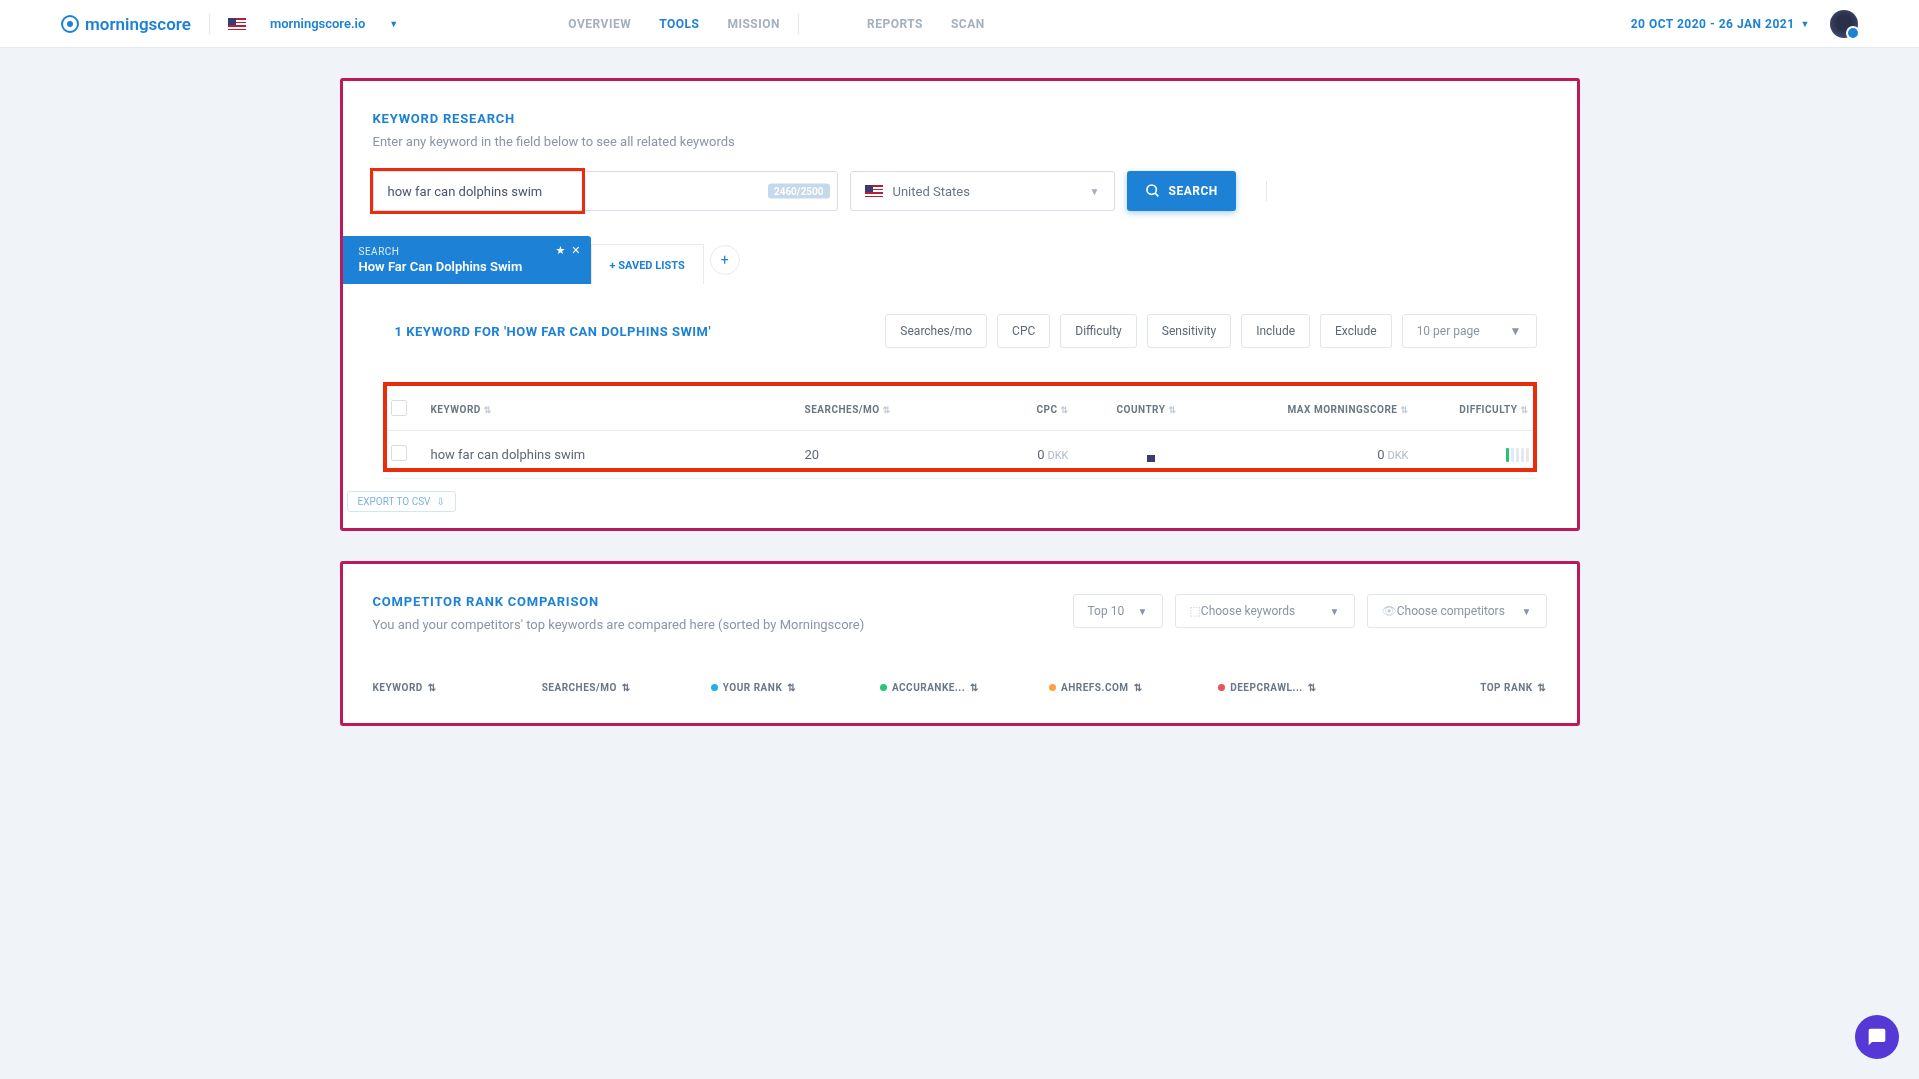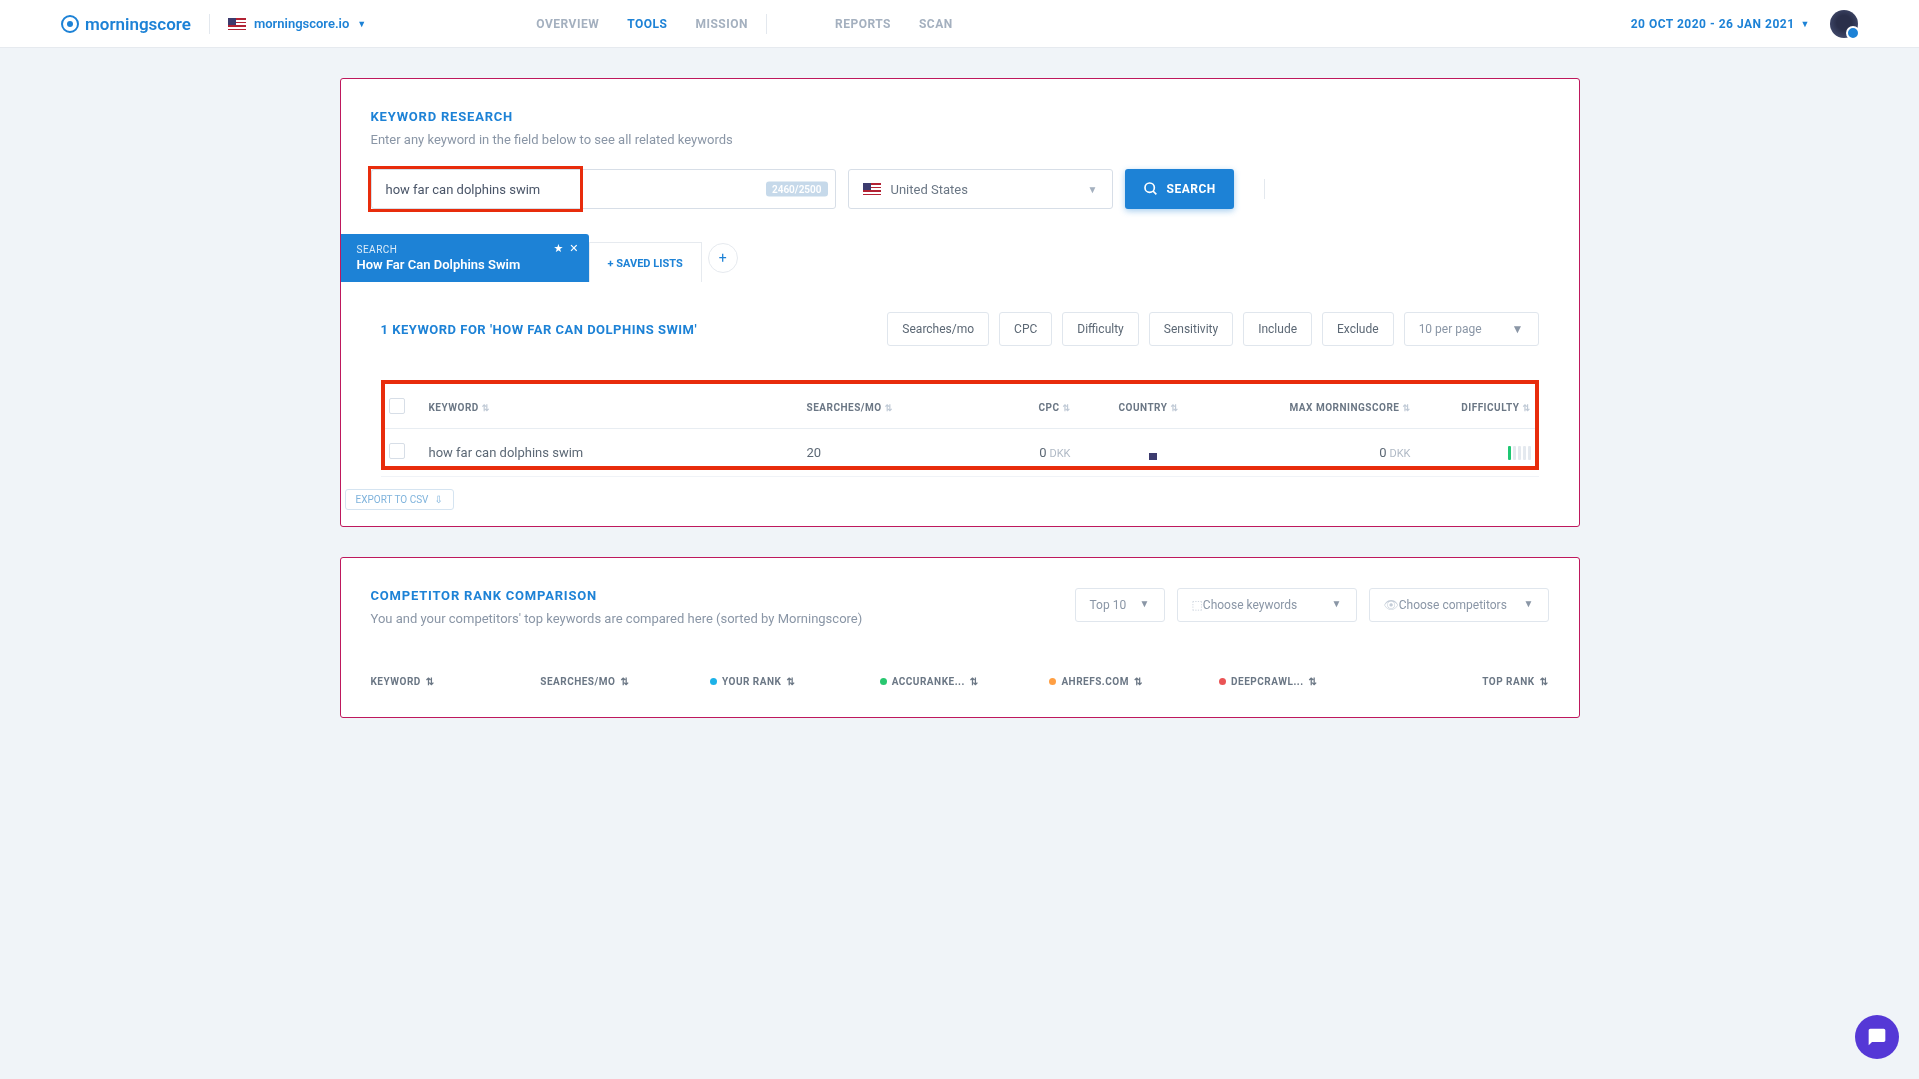--- a/index.html
+++ b/index.html
@@ -3,35 +3,35 @@
 <meta charset="utf-8">
 <style>
 * { margin:0; padding:0; box-sizing:border-box; font-family:-apple-system,BlinkMacSystemFont,"Segoe UI",Roboto,sans-serif; }
 body { background:#f0f4f8; color:#4a5568; font-size:13px; }
 
 .topbar { background:#fff; height:48px; display:flex; align-items:center; padding:0 61px; border-bottom:1px solid #e6eaef; }
 .logo { display:flex; align-items:center; gap:6px; font-weight:600; font-size:17px; color:#1d82d6; }
 .logo-icon { width:18px;height:18px;border:2px solid #1d82d6;border-radius:50%;display:flex;align-items:center;justify-content:center; }
 .logo-icon::after{content:"";width:6px;height:6px;background:#1d82d6;border-radius:50%;}
 .divider{width:1px;height:20px;background:#e3e8ee;margin:0 18px;}
-.domain-select{display:flex;align-items:center;gap:8px;color:#1d82d6;font-weight:600;font-size:13px;cursor:pointer;}
+.domain-select{display:flex;align-items:center;gap:24px;color:#1d82d6;font-weight:600;font-size:13px;cursor:pointer;}
 .flag{width:18px;height:12px;background:linear-gradient(to bottom,#b22234 0%,#b22234 15%,#fff 15%,#fff 30%,#b22234 30%,#b22234 45%,#fff 45%,#fff 60%,#b22234 60%,#b22234 75%,#fff 75%,#fff 90%,#b22234 90%);position:relative;}
 .flag::before{content:"";position:absolute;top:0;left:0;width:8px;height:7px;background:#3c3b6e;}
 .caret{font-size:9px;color:#1d82d6;}
 .nav-center{display:flex;gap:28px;margin-left:170px;}
 .nav-center a{color:#a4b0bf;font-weight:700;font-size:12px;letter-spacing:.5px;text-decoration:none;}
 .nav-center a.active{color:#1d82d6;}
 .nav-right{display:flex;gap:28px;margin-left:50px;}
 .nav-right a{color:#a4b0bf;font-weight:700;font-size:12px;letter-spacing:.5px;text-decoration:none;}
 .date-range{margin-left:auto;color:#1d82d6;font-weight:700;font-size:12px;letter-spacing:.5px;display:flex;align-items:center;gap:6px;cursor:pointer;}
 .avatar{width:28px;height:28px;border-radius:50%;background:radial-gradient(circle at 50% 45%,#2a2f4a 35%,#3d4566 70%);margin-left:20px;position:relative;}
 .avatar::after{content:"";position:absolute;bottom:-2px;right:-2px;width:10px;height:10px;background:#1d82d6;border:2px solid #fff;border-radius:50%;}
 
 .content{width:1240px;margin:0 auto;padding-top:30px;}
-.card{background:#fff;border:1px solid #be185d;border-radius:3px;margin-bottom:30px;}
+.card{background:#fff;border:3px solid #be185d;border-radius:3px;margin-bottom:30px;}
 .card-pad{padding:30px;}
 
 .section-title{color:#1d82d6;font-weight:700;font-size:13px;letter-spacing:.8px;margin-bottom:8px;}
 .section-sub{color:#8a96a6;font-size:13px;margin-bottom:22px;}
 
 .search-row{display:flex;gap:12px;align-items:center;}
 .input-wrap{position:relative;flex:0 0 465px;}
 .kw-input{width:100%;height:40px;border:1px solid #d7dee7;border-radius:3px;padding:0 14px;font-size:13px;color:#4a5568;}
 .highlight-red{position:absolute;top:-3px;left:-3px;width:215px;height:46px;border:3px solid #e82c0c;pointer-events:none;}
 .counter{position:absolute;right:8px;top:50%;transform:translateY(-50%);background:#c6d9ea;color:#fff;font-size:10px;font-weight:600;padding:2px 6px;border-radius:3px;}
@@ -45,42 +45,42 @@
 .tabs-row{display:flex;margin:25px 0 0 -30px;}
 .tab-search{background:#1d82d6;color:#fff;padding:10px 16px 10px 16px;width:248px;position:relative;border-radius:0 3px 0 0;}
 .tab-search-lbl{font-size:10px;letter-spacing:.5px;opacity:.85;}
 .tab-search-val{font-size:13px;font-weight:600;margin-top:2px;}
 .tab-icons{position:absolute;top:8px;right:10px;display:flex;gap:6px;font-size:11px;}
 .tab-saved{background:#fff;border:1px solid #e6eaef;border-bottom:none;padding:14px 18px;color:#1d82d6;font-weight:700;font-size:11px;align-self:flex-end;height:40px;position:relative;}
 .tab-add{width:30px;height:30px;border:1px solid #e6eaef;border-radius:50%;display:flex;align-items:center;justify-content:center;color:#1d82d6;font-size:14px;margin-left:6px;align-self:center;cursor:pointer;}
 
 .results-area{padding:30px 10px 0 10px;}
 .results-head{display:flex;align-items:center;gap:10px;margin-bottom:10px;}
-.results-title{color:#1d82d6;font-weight:700;font-size:13px;letter-spacing:.5px;}
+.results-title{color:#1d82d6;font-weight:700;font-size:13px;letter-spacing:.5px;margin-left:12px;}
 .filter-chips{margin-left:auto;display:flex;gap:10px;}
 .chip{border:1px solid #e0e6ed;border-radius:3px;padding:9px 14px;font-size:12px;color:#5c6875;cursor:pointer;background:#fff;}
 .perpage{border:1px solid #e0e6ed;border-radius:3px;padding:9px 14px;font-size:12px;color:#8a96a6;display:flex;align-items:flex-start;gap:30px;cursor:pointer;}
 
 .table-wrap{margin-top:40px;position:relative;}
 .red-box-big{position:absolute;top:-6px;left:0;right:0;height:90px;border:4px solid #e82c0c;pointer-events:none;}
 table{width:100%;border-collapse:collapse;}
 th{text-align:left;font-size:10px;font-weight:700;letter-spacing:.5px;color:#6b7785;padding:12px 8px;border-bottom:1px solid #e8edf2;}
 th .sort{color:#c0cad6;margin-left:3px;font-size:9px;}
 td{padding:14px 8px;font-size:13px;color:#5c6875;border-bottom:1px solid #f0f3f7;}
 .cb{width:16px;height:16px;border:1px solid #d7dee7;border-radius:2px;display:inline-block;}
 .currency{font-size:11px;color:#b0bac6;margin-left:3px;}
 .diff-bars{display:flex;gap:2px;}
 .diff-bars span{width:3px;height:14px;background:#e4e9ef;border-radius:1px;}
 .diff-bars span.on{background:#1ec773;}
 
 .export{border:1px solid #d5e4f1;border-radius:3px;padding:4px 10px;font-size:10px;color:#7fb3dc;display:inline-flex;align-items:center;gap:6px;margin:12px 0 16px 4px;cursor:pointer;}
 
 .comp-card .section-title{color:#1d82d6;}
 .comp-filters{display:flex;gap:12px;margin-left:auto;}
-.comp-sel{border:1px solid #e0e6ed;border-radius:3px;padding:9px 14px;font-size:12px;color:#8a96a6;display:flex;align-items:flex-start;gap:0;cursor:pointer;min-width:180px;}
+.comp-sel{border:1px solid #e0e6ed;border-radius:3px;padding:9px 14px;font-size:12px;color:#8a96a6;display:flex;align-items:center;gap:0;cursor:pointer;min-width:180px;}
 .comp-sel.sm{min-width:90px;}
 .comp-sel .c2{margin-left:auto;font-size:10px;}
 .comp-head{display:flex;align-items:flex-start;}
 
 .comp-cols{display:flex;margin-top:50px;gap:10px;font-size:10px;font-weight:700;color:#6b7785;letter-spacing:.5px;}
 .comp-cols div{flex:1;display:flex;align-items:center;gap:5px;}
 .dot{width:7px;height:7px;border-radius:50%;}
 .d-blue{background:#1db2e8;} .d-green{background:#28c76f;} .d-orange{background:#ff9f43;} .d-red{background:#ea5455;}
 
 .chat-fab{position:fixed;bottom:20px;right:20px;width:44px;height:44px;border-radius:50%;background:#5538d6;display:flex;align-items:center;justify-content:center;cursor:pointer;}

